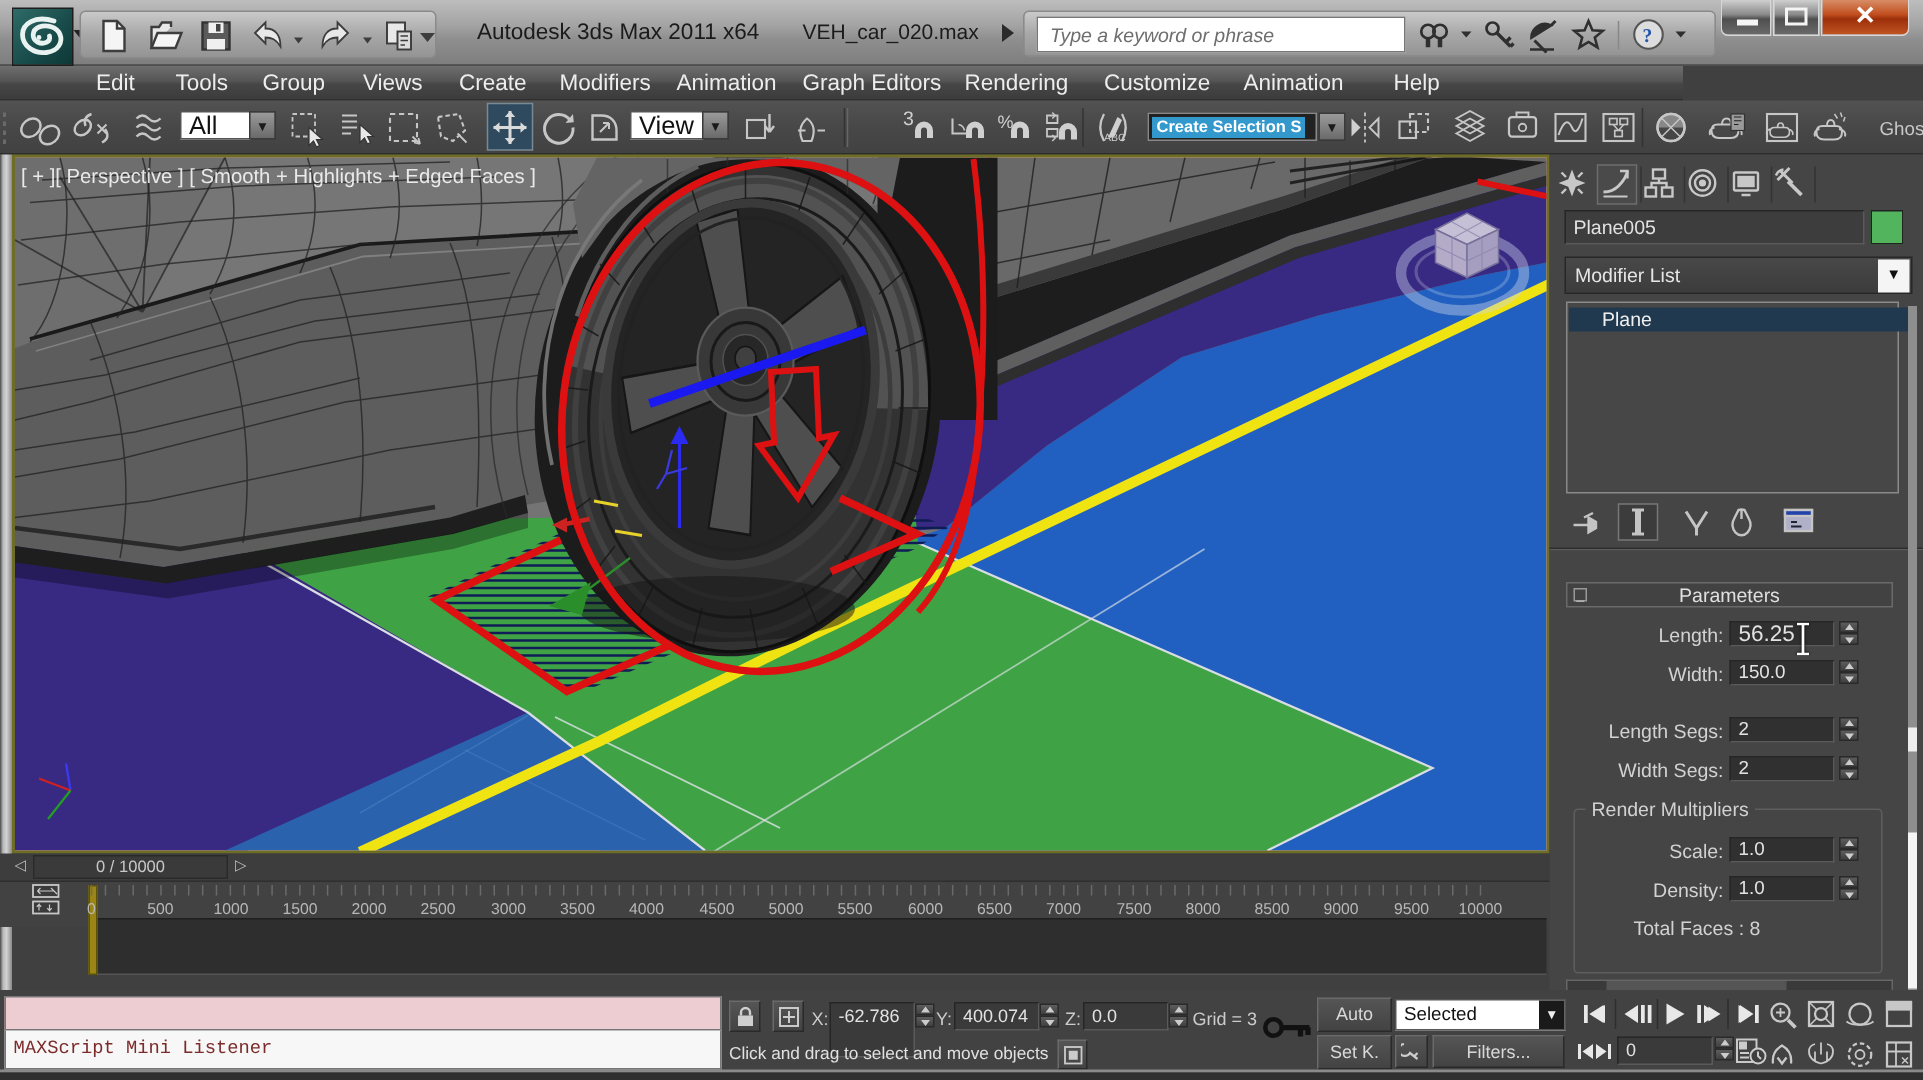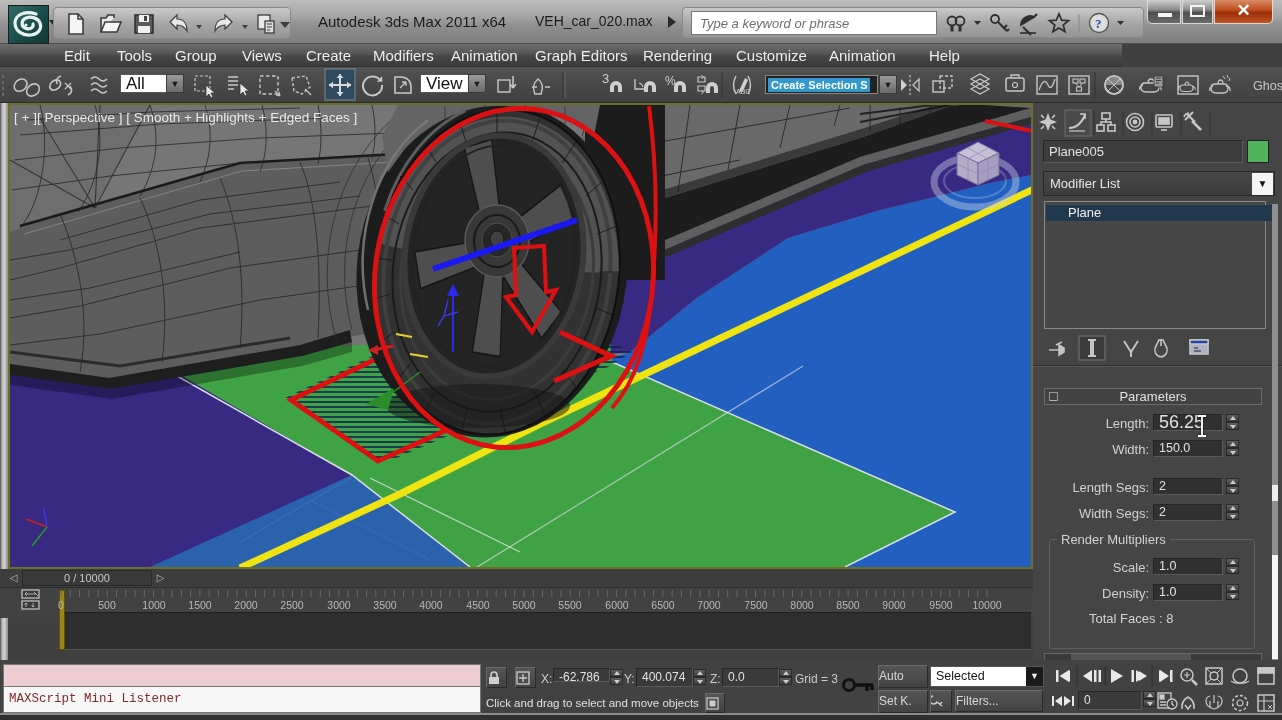--- a/index.html
+++ b/index.html
@@ -59,21 +59,21 @@
 
 #tslider { left:0; top:569px; width:1033px; height:19px; background:#3d3d3d;
   border-bottom:1px solid #2e2e2e; }
 #ruler { left:0; top:588px; width:1033px; height:30px; }
 #rulerbg { left:0; top:588px; width:1033px; height:30px; background:#424242; }
 #trackbar { left:60px; top:612px; width:971px; height:38px; background:#2e2e2e;
   border-top:1px solid #1f1f1f; border-bottom:1px solid #555; }
 #statusbar { left:0; top:660px; width:1282px; height:60px; background:#424242; }
 .btn { position:absolute; background:linear-gradient(#555,#434343);
   border:1px solid #2a2a2a; border-top-color:#6a6a6a; border-left-color:#6a6a6a;
-  color:#d8d8d8; font-size:12px; }
+  color:#d8d8d8; font-size:12px; text-align:center; }
 </style>
 </head>
 <body>
 <div id="stage">
 
   <div id="titlebar" class="abs"></div>
   <div id="appbtn" class="abs">
     <svg width="39" height="37" viewBox="0 0 39 37">
         <path d="M27,8 C14,4 6,10 6,17 C6,25 14,30 22,29 C30,28 33,22 31,17 C29,12 22,10 17,12 C12,14 12,20 16,22 C20,24 25,22 24,18" stroke="#e8f2f0" stroke-width="3.2" fill="none" stroke-linecap="round"></path>
         <circle cx="17" cy="19" r="1.6" fill="#e8f2f0"></circle>
@@ -595,21 +595,21 @@
             <path d="M-5,0 h4 M-5,3 h7" stroke="#223" stroke-width="1.2"></path>
           </g>
       </g>
     </svg>
     <div class="abs" style="left:0px;top:262px;width:249px;height:2px;background:#2e2e2e;border-bottom:1px solid #5a5a5a;"></div>
 
     <div class="abs" style="left:11px;top:285px;width:218px;height:17px;background:#424242;border:1px solid #6a6a6a;color:#e0e0e0;font-size:13px;text-align:center;line-height:15px;">Parameters
       <div class="abs" style="left:4px;top:3px;width:9px;height:9px;border:1px solid #999;color:#ccc;font-size:9px;line-height:7px;">_</div>
     </div>
     <div class="plabel" style="left:40px;top:313px;width:76px;">Length:</div>
-    <div class="sunken" style="left:120px;top:311px;width:70px;height:17px;line-height:15px;font-size:18px;">56.25</div>
+    <div class="sunken" style="left:120px;top:311px;width:70px;height:17px;line-height:15px;font-size:15px;">56.25</div>
     <div class="spin" style="left:193px;top:311px;">
         <div class="up"></div>
         <div class="dn"></div>
         <svg width="8" height="17">
           <path d="M1,6 L4,2 L7,6 Z M1,11 L4,15 L7,11 Z" fill="#ccc"></path>
         </svg>
       </div>
     <div class="plabel" style="left:40px;top:339px;width:76px;">Width:</div>
     <div class="sunken" style="left:120px;top:337px;width:70px;height:17px;line-height:15px;font-size:12.5px;">150.0</div>
     <div class="spin" style="left:193px;top:337px;">
@@ -725,21 +725,21 @@
 
     <div class="btn" style="left:486px;top:7px;width:21px;height:21px;"><svg width="14" height="14" viewBox="0 0 14 14" style="margin-top:3px;">
           <rect x="2" y="6" width="10" height="7" fill="#cfcfcf"></rect>
           <path d="M4,6 V4 a3,3 0 0 1 6,0 V6" stroke="#cfcfcf" stroke-width="1.6" fill="none"></path>
         </svg></div>
     <div class="btn" style="left:515px;top:7px;width:21px;height:21px;"><svg width="14" height="14" viewBox="0 0 14 14" style="margin-top:3px;">
           <rect x="1" y="1" width="12" height="12" fill="none" stroke="#ccc" stroke-width="1.3"></rect>
           <path d="M7,3 V11 M3,7 H11" stroke="#ccc" stroke-width="1.3"></path>
         </svg></div>
     <div class="abs" style="left:541px;top:12px;color:#ccc;font-size:12px;">X:</div>
-    <div class="sunken" style="left:553px;top:8px;width:57px;height:14px;line-height:17px;font-size:12px;background:#3a3a3a;">-62.786</div>
+    <div class="sunken" style="left:553px;top:8px;width:57px;height:37px;line-height:17px;font-size:12px;background:#3a3a3a;">-62.786</div>
     <div class="spin" style="left:610px;top:9px;">
         <div class="up"></div>
         <div class="dn"></div>
         <svg width="8" height="17">
           <path d="M1,6 L4,2 L7,6 Z M1,11 L4,15 L7,11 Z" fill="#ccc"></path>
         </svg>
       </div>
     <div class="abs" style="left:624px;top:12px;color:#ccc;font-size:12px;">Y:</div>
     <div class="sunken" style="left:636px;top:8px;width:57px;height:19px;line-height:17px;font-size:12px;background:#3a3a3a;">400.074</div>
     <div class="spin" style="left:693px;top:9px;">

